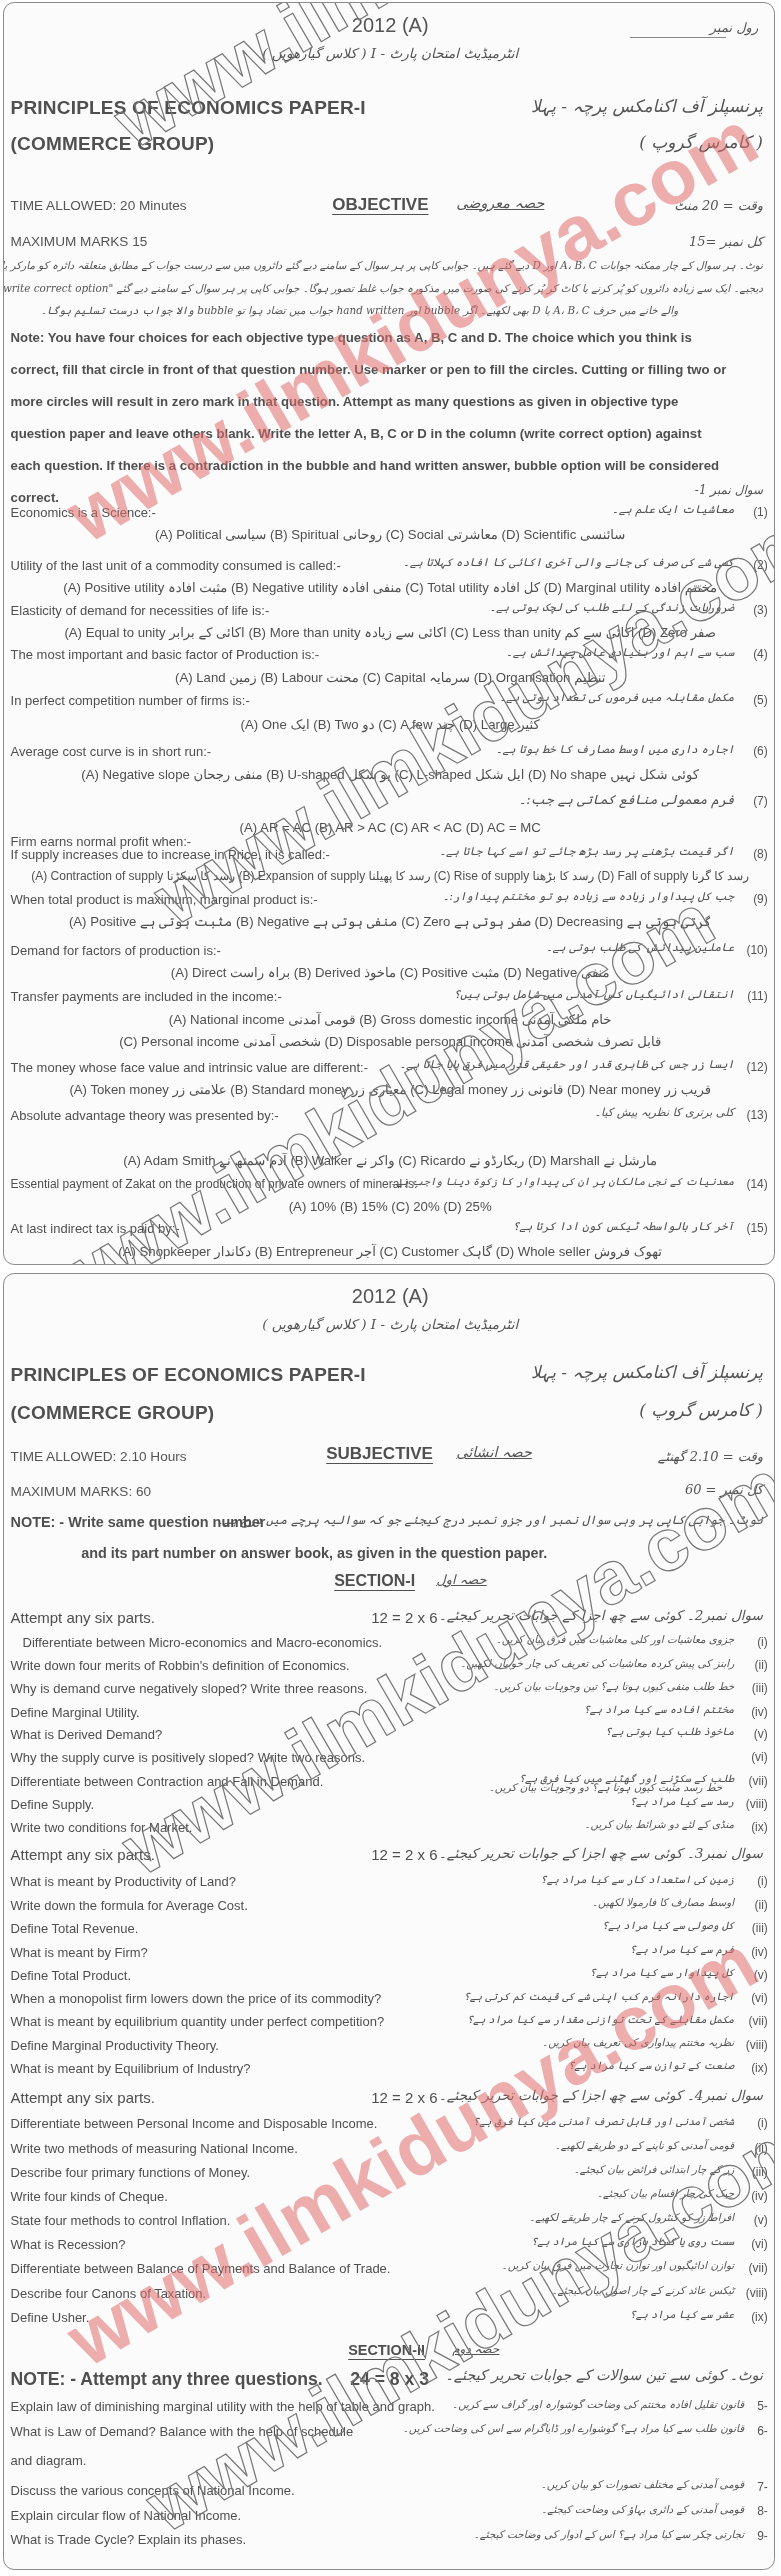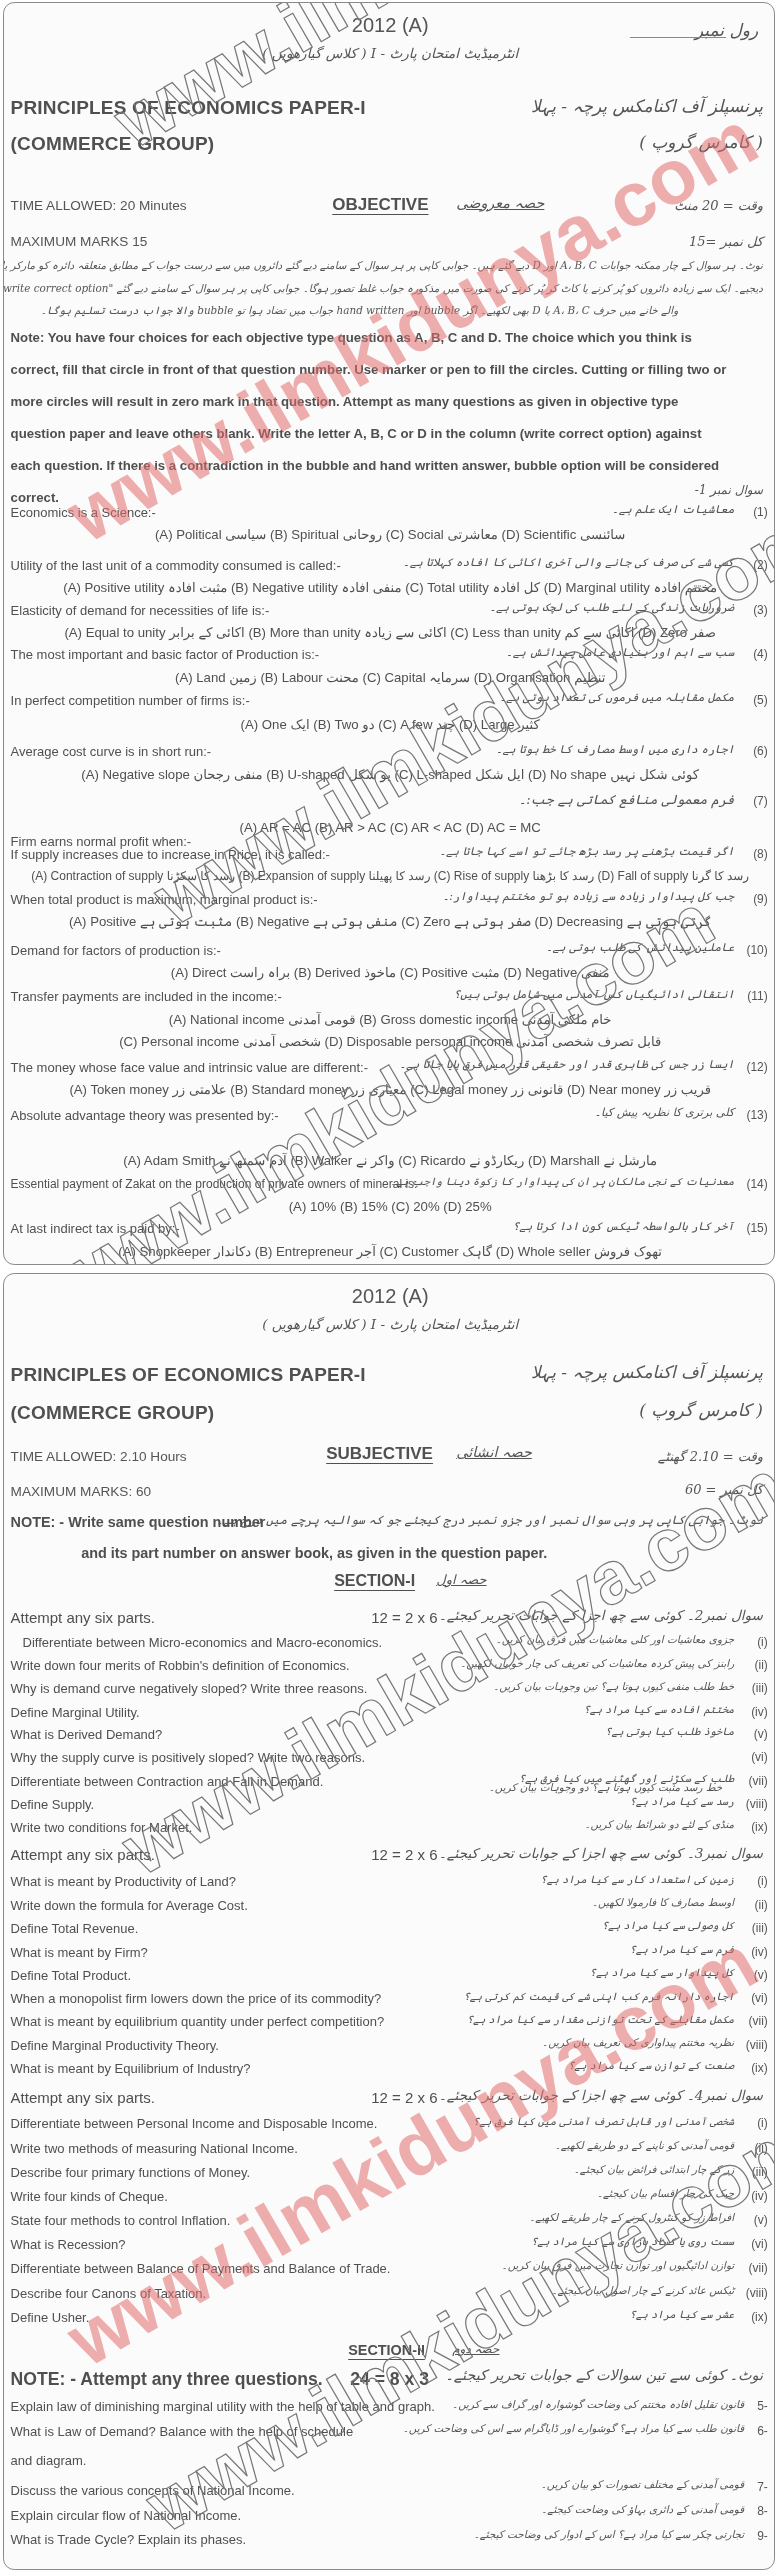--- a/index.html
+++ b/index.html
@@ -21,21 +21,21 @@
   .marks{font-size:15px;color:#4f4f4f;}
   .wm{position:absolute;font-family:"Liberation Sans",sans-serif;font-weight:bold;pointer-events:none;}
   .wm-out{color:transparent;-webkit-text-stroke:1.2px #777;font-size:74px;}
   .wm-red{color:rgba(225,110,110,.55);font-size:77px;}
   .rollline{border-bottom:1.6px solid #888;}
 </style>
 </head>
 <body>
 
 <div class="panel" id="p1">
-  <div class="abs urdu" style="right:16px;top:17.6px;font-size:17px;">رول نمبر</div>
+  <div class="abs urdu" style="right:16px;top:17.6px;font-size:13px;">رول نمبر</div>
   <div class="abs rollline" style="right:48px;top:34px;width:96px;"></div>
   <div class="abs year" style="top:11.2px;">2012 (A)</div>
   <div class="abs urdu" style="left:0;width:772px;text-align:center;top:42px;font-size:13.6px;">انٹرمیڈیٹ امتحان پارٹ - I ( کلاس گیارھویں )</div>
 
   <div class="abs title" style="left:6.4px;top:94px;">PRINCIPLES OF ECONOMICS   PAPER-I</div>
   <div class="abs urdu" style="right:11.2px;top:93px;font-size:17px;">پرنسپلز آف اکنامکس    پرچہ - پہلا</div>
   <div class="abs title" style="left:6.4px;top:130px;">(COMMERCE GROUP)</div>
   <div class="abs urdu" style="right:11.2px;top:129px;font-size:17px;">( کامرس گروپ )</div>
 
   <div class="abs meta" style="left:6.4px;top:195px;">TIME ALLOWED: 20 Minutes</div>

